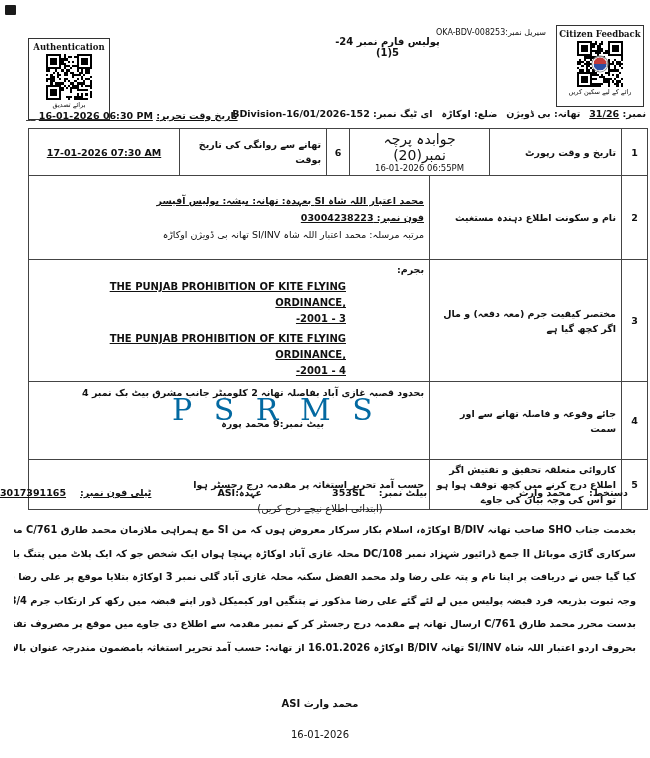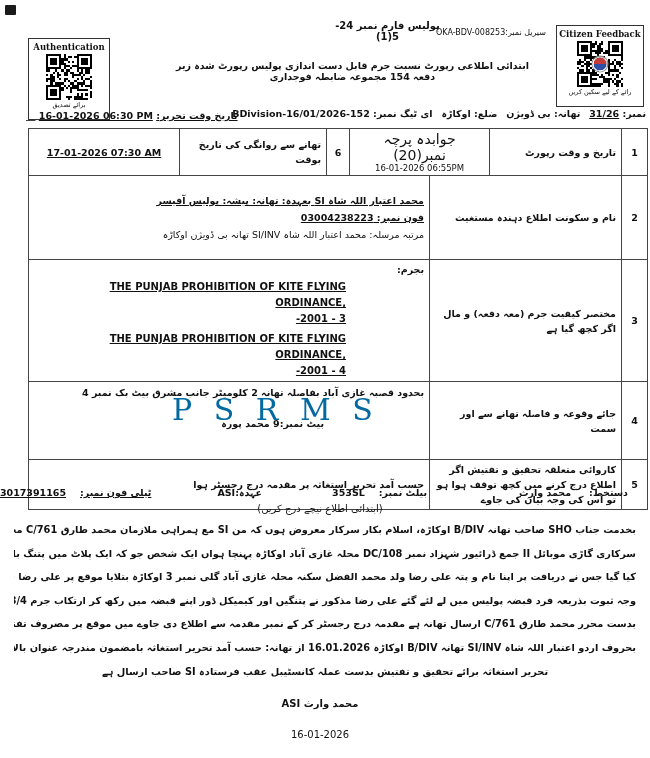--- a/index.html
+++ b/index.html
@@ -21,21 +21,21 @@
   .fb-box{left:556px;top:25px;width:86px;height:80px;}
   .qr-box .qr-title{font-size:8.5px;font-weight:bold;font-family:"DejaVu Serif","Liberation Serif",serif;margin-top:3px;}
   .qr{position:relative;display:grid;grid-template-columns:repeat(21,1fr);grid-template-rows:repeat(21,1fr);width:46px;height:46px;margin:2px auto 0;}
   .qr i{background:#000;}
   .qr i.off{background:#fff;}
   .qr-logo{position:absolute;left:50%;top:50%;transform:translate(-50%,-50%);width:13px;height:13px;border-radius:50%;
     background:linear-gradient(#c43b3b 50%,#2e4fa3 50%);border:1.5px solid #fff;box-shadow:0 0 0 1px #888;}
   .qr-caption{font-size:6.5px;direction:rtl;margin-top:1px;}
 
   
-  .form-no{position:absolute;left:330px;top:20px;width:115px;text-align:center;font-size:10px;font-weight:bold;direction:rtl;}
+  .form-no{position:absolute;left:330px;top:36px;width:115px;text-align:center;font-size:10px;font-weight:bold;direction:rtl;}
   .serial{position:absolute;left:436px;top:28px;font-size:8px;direction:rtl;}
   .subtitle{position:absolute;left:170px;top:60px;width:365px;text-align:center;font-size:9.5px;font-weight:bold;direction:rtl;}
   .meta-line{position:absolute;left:0;top:108px;width:650px;font-size:9.5px;}
   .meta-right{position:absolute;right:4px;top:0;direction:rtl;display:flex;gap:9px;font-weight:bold;}
   .meta-left{position:absolute;left:26px;top:2px;direction:rtl;font-weight:bold;}
 
   
   table.fir{position:absolute;left:28px;top:128px;width:620px;border-collapse:collapse;direction:rtl;table-layout:fixed;}
   table.fir td{border:1px solid #444;font-size:9.5px;vertical-align:middle;padding:2px 5px;}
   td.num{text-align:center;font-weight:bold;font-size:10px;}
@@ -965,21 +965,20 @@
         <i class="off"></i>
         <i class="off"></i>
       </div>
     <div class="qr-caption">برائے تصدیق</div>
   </div>
 
   <div class="form-no">پولیس فارم نمبر 24-5(1)</div>
   <div class="serial">
     <span>سیریل نمبر:</span><span class="ltr">OKA-BDV-008253</span>
   </div>
-  <div class="subtitle">ابتدائی اطلاعی رپورٹ نسبت جرم قابل دست اندازی پولیس رپورٹ شدہ زیر دفعہ 154 مجموعہ ضابطہ فوجداری</div>
 
   <div class="meta-line">
     <div class="meta-right">
       <span class="cell">
         <span>نمبر:</span>
         <span class="u ltr">31/26</span>
       </span>
       <span class="cell">
         <span>تھانہ:</span>
         <span>بی ڈویژن</span>
@@ -1078,19 +1077,18 @@
 
   <div class="watermark">P S R M S</div>
 
   <div class="narrative">
     <div class="line">بخدمت جناب SHO صاحب تھانہ B/DIV اوکاڑہ، اسلام بکار سرکار معروض ہوں کہ من SI مع ہمراہی ملازمان محمد طارق 761/C محمد عدیل 793/C بسلسلہ گشت و پڑتال جرائم بسواری</div>
     <div class="line">سرکاری گاڑی موبائل II جمع ڈرائیور شہزاد نمبر 108/DC محلہ غازی آباد اوکاڑہ پہنچا ہواں ایک شخص جو کہ ایک پلاٹ میں پتنگ بازی کر رہا تھا جو پولیس کو دیکھ کر بھاگنے لگا بامداد ہمراہیان قابو</div>
     <div class="line">کیا گیا جس نے دریافت پر اپنا نام و پتہ علی رضا ولد محمد الفضل سکنہ محلہ غازی آباد گلی نمبر 3 اوکاڑہ بتلایا موقع پر علی رضا سے 05 عدد پتنگیں مختلف سائز اور ایک عدد چرخی کیمیکل ڈور برآمد ہوئیں جو بطور</div>
     <div class="line">وجہ ثبوت بذریعہ فرد قبضہ پولیس میں لے لئے گئے علی رضا مذکور نے پتنگیں اور کیمیکل ڈور اپنے قبضہ میں رکھ کر ارتکاب جرم 3/4 کائیٹ فلائنگ ایکٹ کا کیا ہے لہذا تحریر استغاثہ بغرض اندراج مقدمہ</div>
     <div class="line">بدست محرر محمد طارق 761/C ارسال تھانہ ہے مقدمہ درج رجسٹر کر کے نمبر مقدمہ سے اطلاع دی جاوے میں موقع پر مصروف تفتیش ہوں از محلہ غازی آباد اوکاڑہ بوقت 6:30 بجے شام دستخط محررہ</div>
     <div class="line">بحروف اردو اعتبار اللہ شاہ SI/INV تھانہ B/DIV اوکاڑہ 16.01.2026 از تھانہ: حسب آمد تحریر استغاثہ بامضمون مندرجہ عنوان بالا پر مقدمہ درج رجسٹر کر کے نقل مثل پولیس معہ اصل</div>
-    <div class="line last">تحریر استغاثہ برائے تحقیق و تفتیش بدست عملہ کانسٹیبل عقب فرستادہ SI صاحب ارسال ہے</div>
   </div>
 
   <div class="footer-sign">محمد وارث ASI</div>
   <div class="footer-date">16-01-2026</div>
 
 </div>
 
 </body></html>

